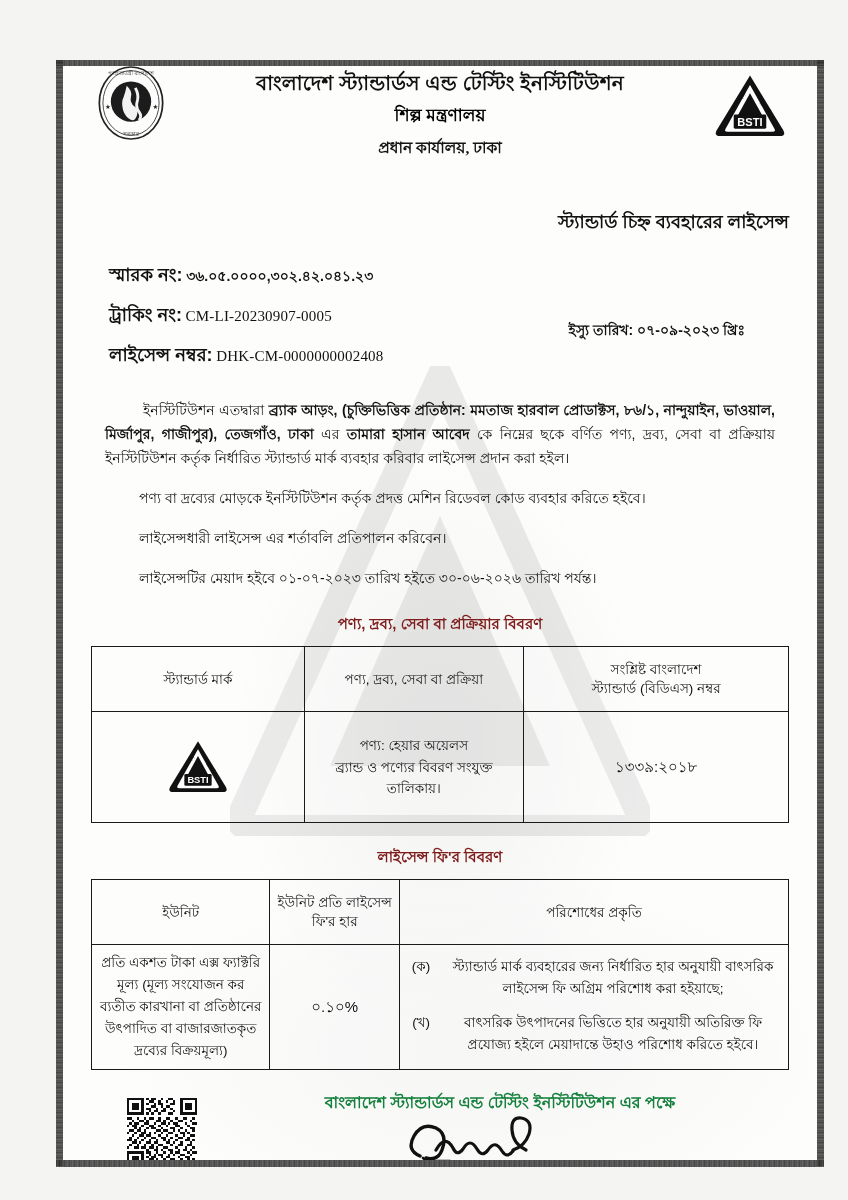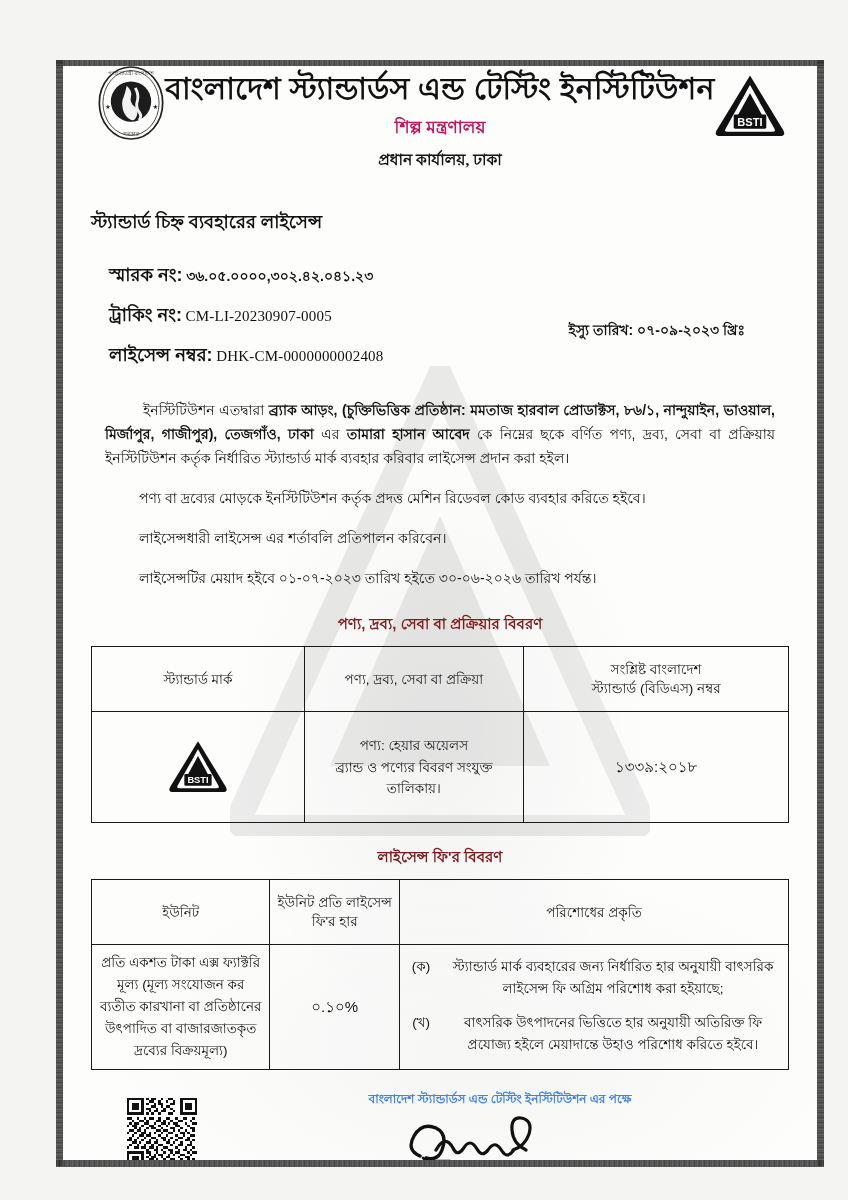--- a/index.html
+++ b/index.html
@@ -49,28 +49,28 @@
 
   .inner{position:relative;z-index:3;padding:0 28px;}
 
   
   .hdr{position:relative;height:128px;}
   .emblem{position:absolute;left:4px;top:-2px;width:72px;height:78px;}
   .bsti-hdr{position:absolute;right:2px;top:4px;width:74px;height:70px;}
   .hdr-text{text-align:center;padding-top:6px;}
   .t-main{
     font-family:"Liberation Sans","DejaVu Sans",sans-serif;
-    font-weight:bold;font-size:30px;letter-spacing:.2px;color:#111;
+    font-weight:bold;font-size:20px;letter-spacing:.2px;color:#111;
     line-height:1.15;
   }
-  .t-sub{font-family:"Liberation Sans",sans-serif;font-weight:bold;font-size:17px;margin-top:7px;color:#be185d;}
+  .t-sub{font-family:"Liberation Sans",sans-serif;font-weight:bold;font-size:17px;margin-top:7px;color:#000000;}
   .t-sub2{font-family:Liberation Serif, serif;font-weight:bold;font-size:15.5px;margin-top:6px;color:#141414;}
   .t-title{
     font-family:"Liberation Sans",sans-serif;font-weight:bold;font-size:18px;
-    text-align:left;margin-top:14px;color:#111;
+    text-align:right;margin-top:14px;color:#111;
   }
 
   
   .refs{margin-top:22px;position:relative;font-size:14.5px;color:#111;}
   .refline{margin:0 0 9px 18px;white-space:nowrap;}
   .ref-bn{font-family:"Liberation Sans",sans-serif;font-weight:bold;font-size:18px;}
   .ref-val-bn{font-family:"Liberation Sans",sans-serif;font-weight:bold;font-size:14px;}
   .ref-val-en{font-family:"Liberation Serif",serif;font-size:15px;letter-spacing:.2px;}
   .issue{position:absolute;right:44px;top:58px;font-family:Liberation Sans, sans-serif;font-weight:bold;font-size:14px;}
 
@@ -119,21 +119,21 @@
   .nature-cell{text-align:left;padding:10px 8px 12px 10px;}
   .nat-item{display:flex;gap:8px;margin-bottom:12px;line-height:1.62;}
   .nat-item:last-child{margin-bottom:2px;}
   .nat-key{flex:0 0 auto;min-width:30px;}
   .nat-txt{flex:1 1 auto;}
 
   
   .sig-zone{position:relative;margin-top:20px;height:210px;}
   .behalf{
     text-align:center;font-family:"Liberation Sans",sans-serif;
-    font-weight:bold;font-size:12px;color:#3b82f6;
+    font-weight:bold;font-size:16px;color:#15803d;
     margin-left:120px;
   }
   .sig-col{position:absolute;left:50%;transform:translateX(-50%);top:22px;width:360px;text-align:center;margin-left:60px;}
   .sig-ink{height:60px;}
 
   .qr{position:absolute;left:36px;top:8px;width:70px;height:70px;}
 </style>
 </head>
 <body>
 

